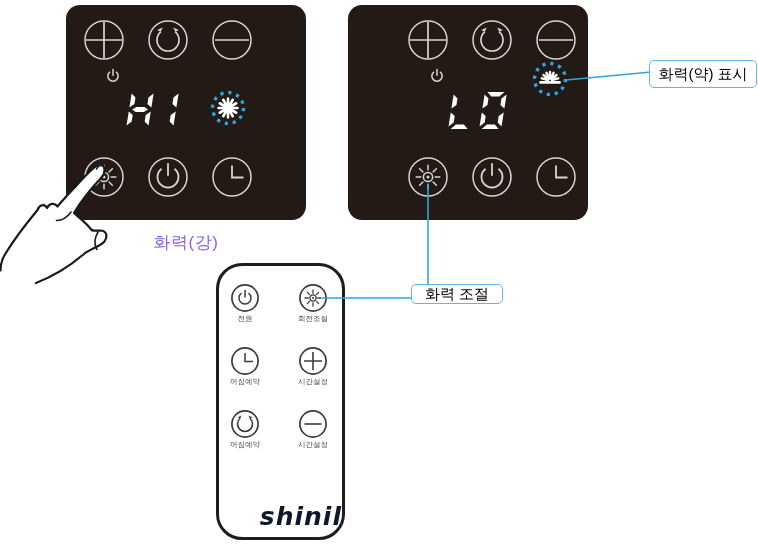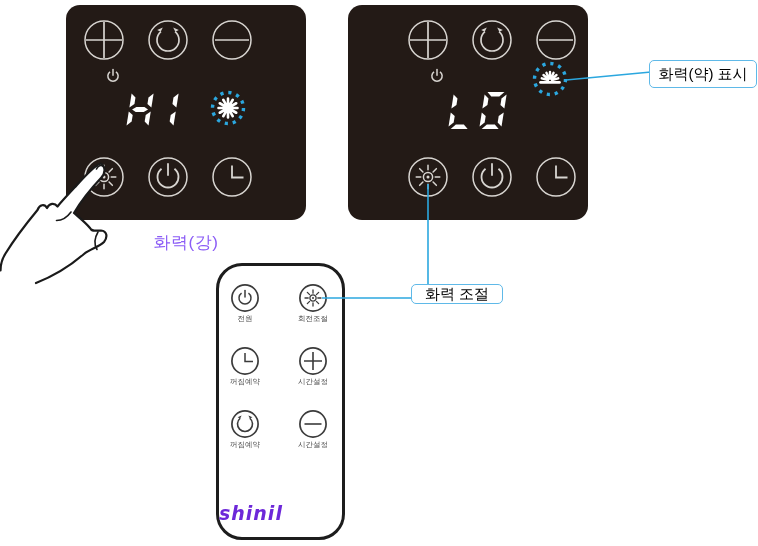--- a/index.html
+++ b/index.html
@@ -11,23 +11,23 @@
   .panel-label{position:absolute;width:140px;text-align:center;font-size:17px;color:#8b5cf6;letter-spacing:.5px;}
   
   .callout{position:absolute;box-sizing:border-box;background:#fff;border:1.5px solid #5fb9e8;
            border-radius:5px;display:flex;align-items:center;justify-content:center;
            font-weight:normal;font-size:15px;color:#000000;white-space:nowrap;}
   
   .remote{position:absolute;left:216px;top:263px;width:129px;height:277px;background:#fff;
           border:3px solid #1d1d1d;border-radius:26px;box-sizing:border-box;}
   .rbtn{position:absolute;width:28px;height:28px;color:#3b3b3b;}
   .rlabel{position:absolute;width:56px;text-align:center;font-size:7.5px;color:#4c4c4c;letter-spacing:0;}
-  .rlogo{position:absolute;left:0;right:0;top:236px;text-align:left;
+  .rlogo{position:absolute;left:0;right:0;top:236px;text-align:right;
          font-family:"DejaVu Sans",sans-serif;font-weight:bold;font-style:italic;
-         font-size:19px;letter-spacing:1px;color:#6d28d9;text-transform:lowercase;}
+         font-size:25px;letter-spacing:1px;color:#0f172a;text-transform:lowercase;}
   .overlay{position:absolute;left:0;top:0;pointer-events:none;}
   .panel-icon{color:#d8d5d1;}
 </style>
 </head>
 <body>
 
 <div class="stage">
 
   <svg width="0" height="0" style="position:absolute">
     <defs>

